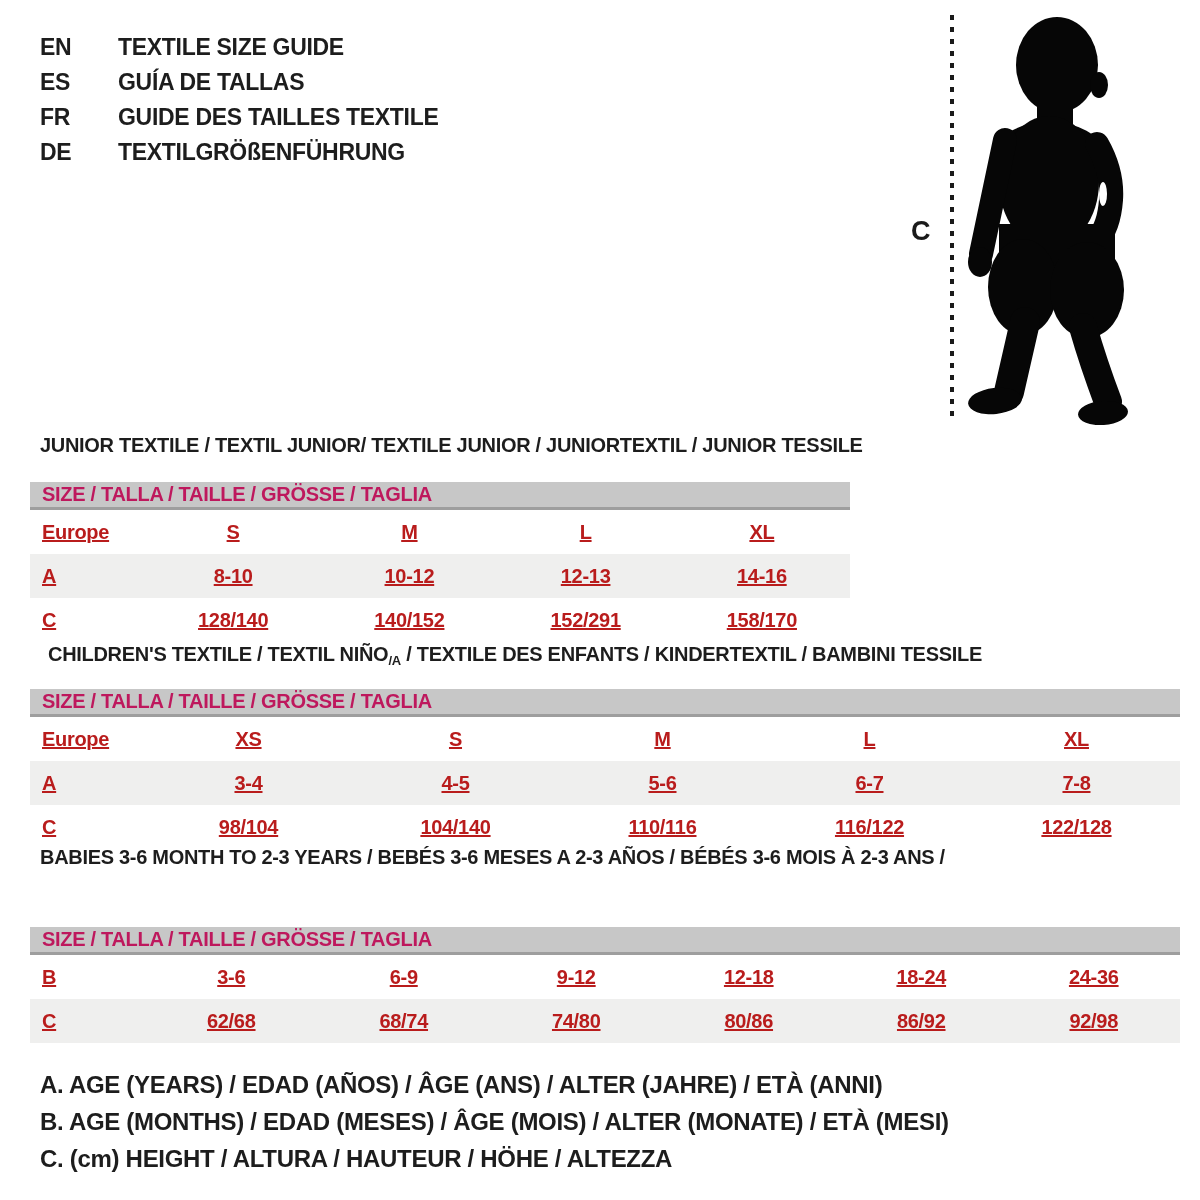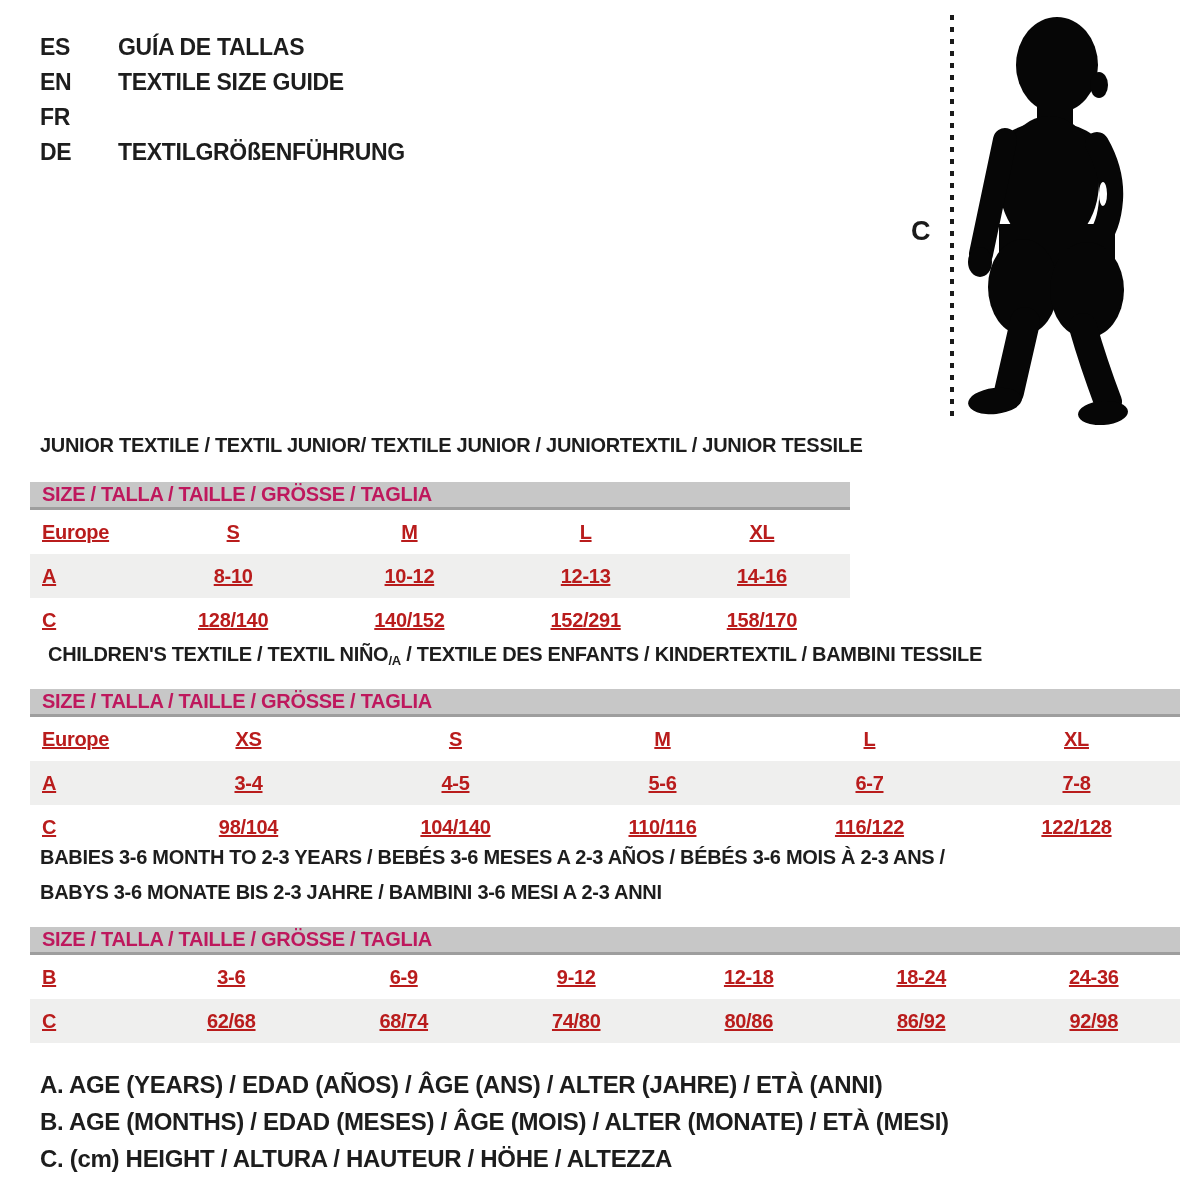--- a/index.html
+++ b/index.html
@@ -41,29 +41,30 @@
   .legend { position:absolute; left:40px; top:1066px; font-size:24px; }
   .legend-line { height:37px; display:flex; align-items:center; white-space:nowrap; }
 </style>
 </head>
 <body>
 
 <div class="page">
 
   <div class="lang-list">
     <div class="lang-row">
+      <span class="lang-code">EN</span>
+      <span class="lang-label">TEXTILE SIZE GUIDE</span>
+    </div>
+    <div class="lang-row">
       <span class="lang-code">ES</span>
       <span class="lang-label">GUÍA DE TALLAS</span>
     </div>
     <div class="lang-row">
-      <span class="lang-code">EN</span>
-      <span class="lang-label">TEXTILE SIZE GUIDE</span>
-    </div>
-    <div class="lang-row">
       <span class="lang-code">FR</span>
+      <span class="lang-label">GUIDE DES TAILLES TEXTILE</span>
     </div>
     <div class="lang-row">
       <span class="lang-code">DE</span>
       <span class="lang-label">TEXTILGRÖßENFÜHRUNG</span>
     </div>
   </div>
 
   <svg class="figure" width="295" height="415" viewBox="0 0 295 415" xmlns="http://www.w3.org/2000/svg">
     <line x1="57" y1="5" x2="57" y2="410" stroke="#1a1a1a" stroke-width="4" stroke-dasharray="5 7"></line>
     <text x="16" y="230" font-size="27" font-weight="bold" fill="#1a1a1a">C</text>
@@ -139,21 +140,20 @@
       <span class="cell-label">C</span>
       <span class="cell-val">98/104</span>
       <span class="cell-val">104/140</span>
       <span class="cell-val">110/116</span>
       <span class="cell-val">116/122</span>
       <span class="cell-val">122/128</span>
     </div>
   </div>
 
   <div class="section-title" style="left:40px; top:846px;">BABIES 3-6 MONTH TO 2-3 YEARS / BEBÉS 3-6 MESES A 2-3 AÑOS / BÉBÉS 3-6 MOIS À 2-3 ANS /</div>
-  <div class="section-title" style="left:40px; top:881px;">BABYS 3-6 MONATE BIS 2-3 JAHRE / BAMBINI 3-6 MESI A 2-3 ANNI</div>
 
   <div class="size-table cols6" style="left:30px; top:927px; width:1150px;">
     <div class="band">SIZE / TALLA / TAILLE / GRÖSSE / TAGLIA</div>
     <div class="trow">
       <span class="cell-label">B</span>
       <span class="cell-val">3-6</span>
       <span class="cell-val">6-9</span>
       <span class="cell-val">9-12</span>
       <span class="cell-val">12-18</span>
       <span class="cell-val">18-24</span>

